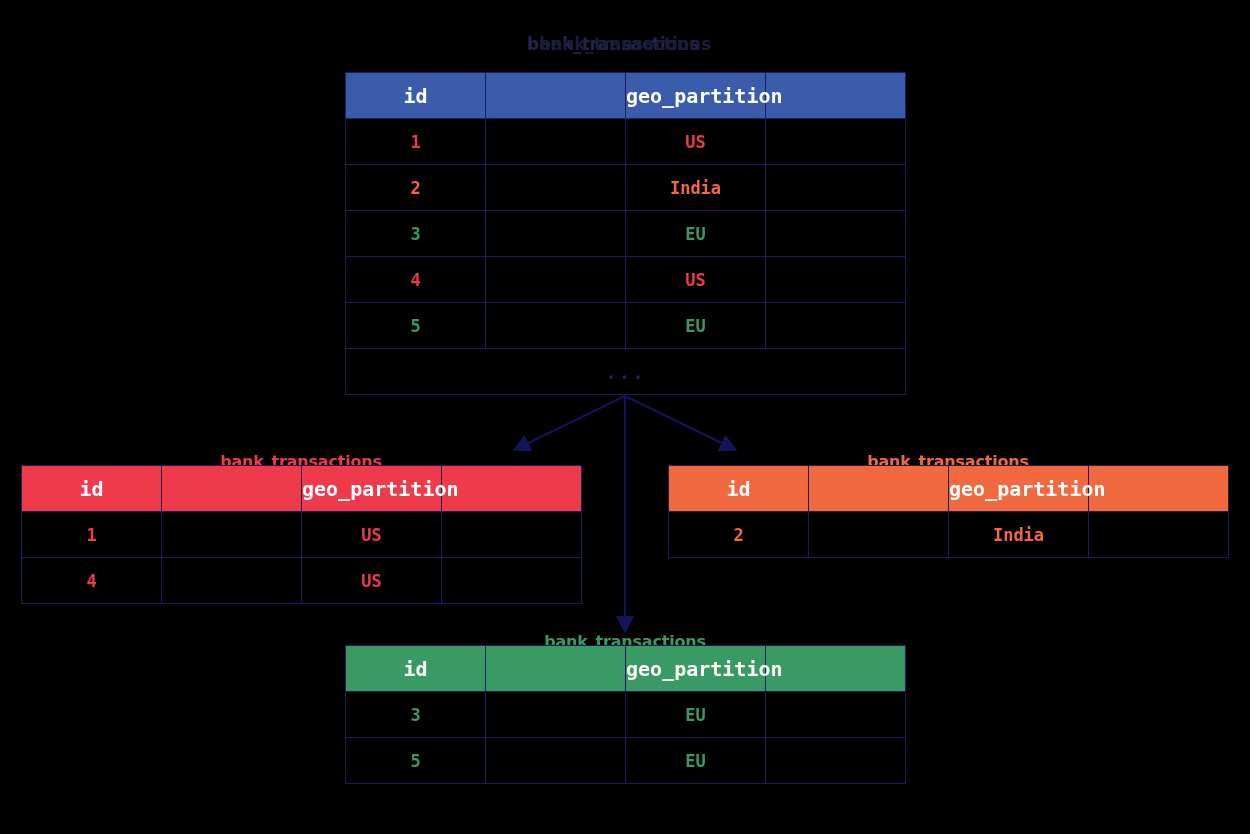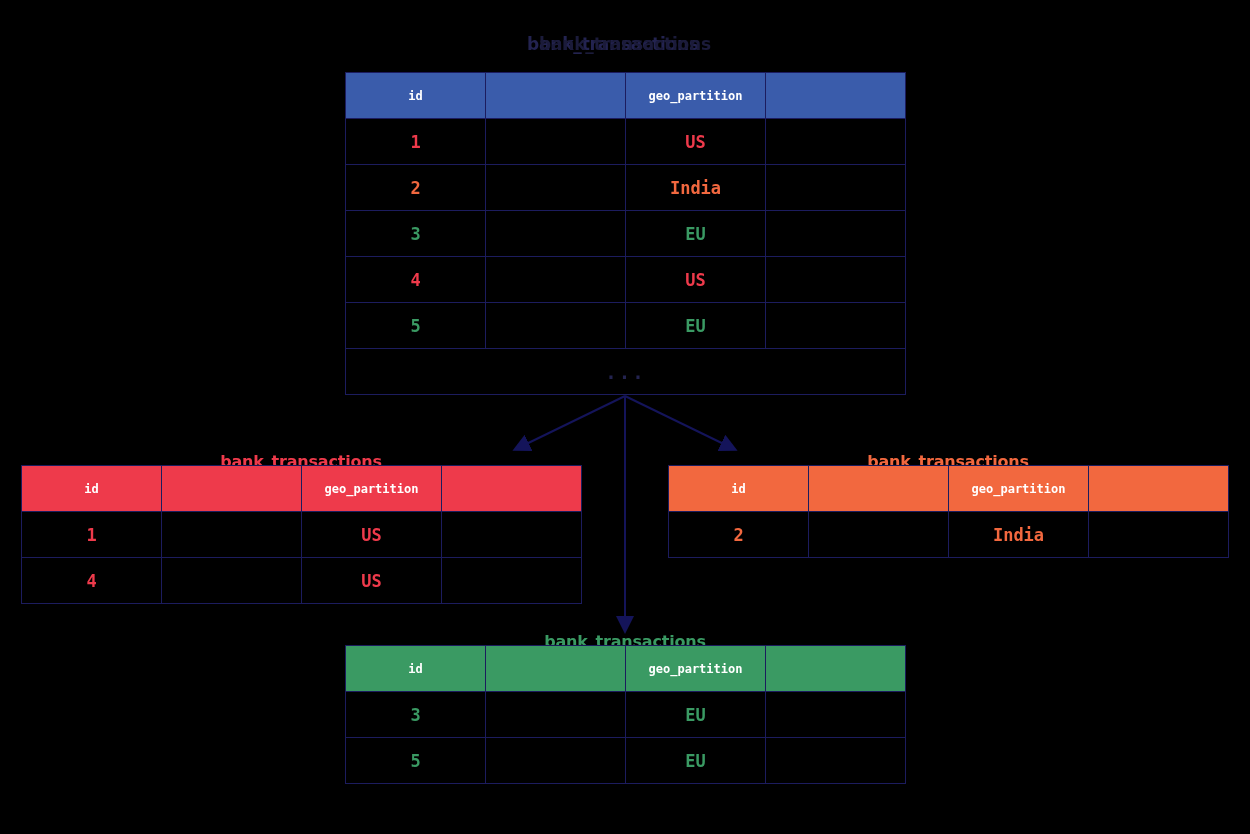--- a/index.html
+++ b/index.html
@@ -45,21 +45,21 @@
     height: 45px;
     text-align: center;
     vertical-align: middle;
     font-family: "DejaVu Sans Mono", "Liberation Mono", monospace;
     font-weight: 700;
     font-size: 17px;
     padding: 0;
   }
   .tbl thead th {
     color: #ffffff;
-    font-size: 12px;
+    font-size: 20px;
     letter-spacing: 0px;
     border-color: #1c1c5e;
   }
   .tbl td.blank { color: transparent; }
   .tbl td.ellipsis {
     color: #232350;
     font-size: 19px;
     letter-spacing: 2px;
   }
 

